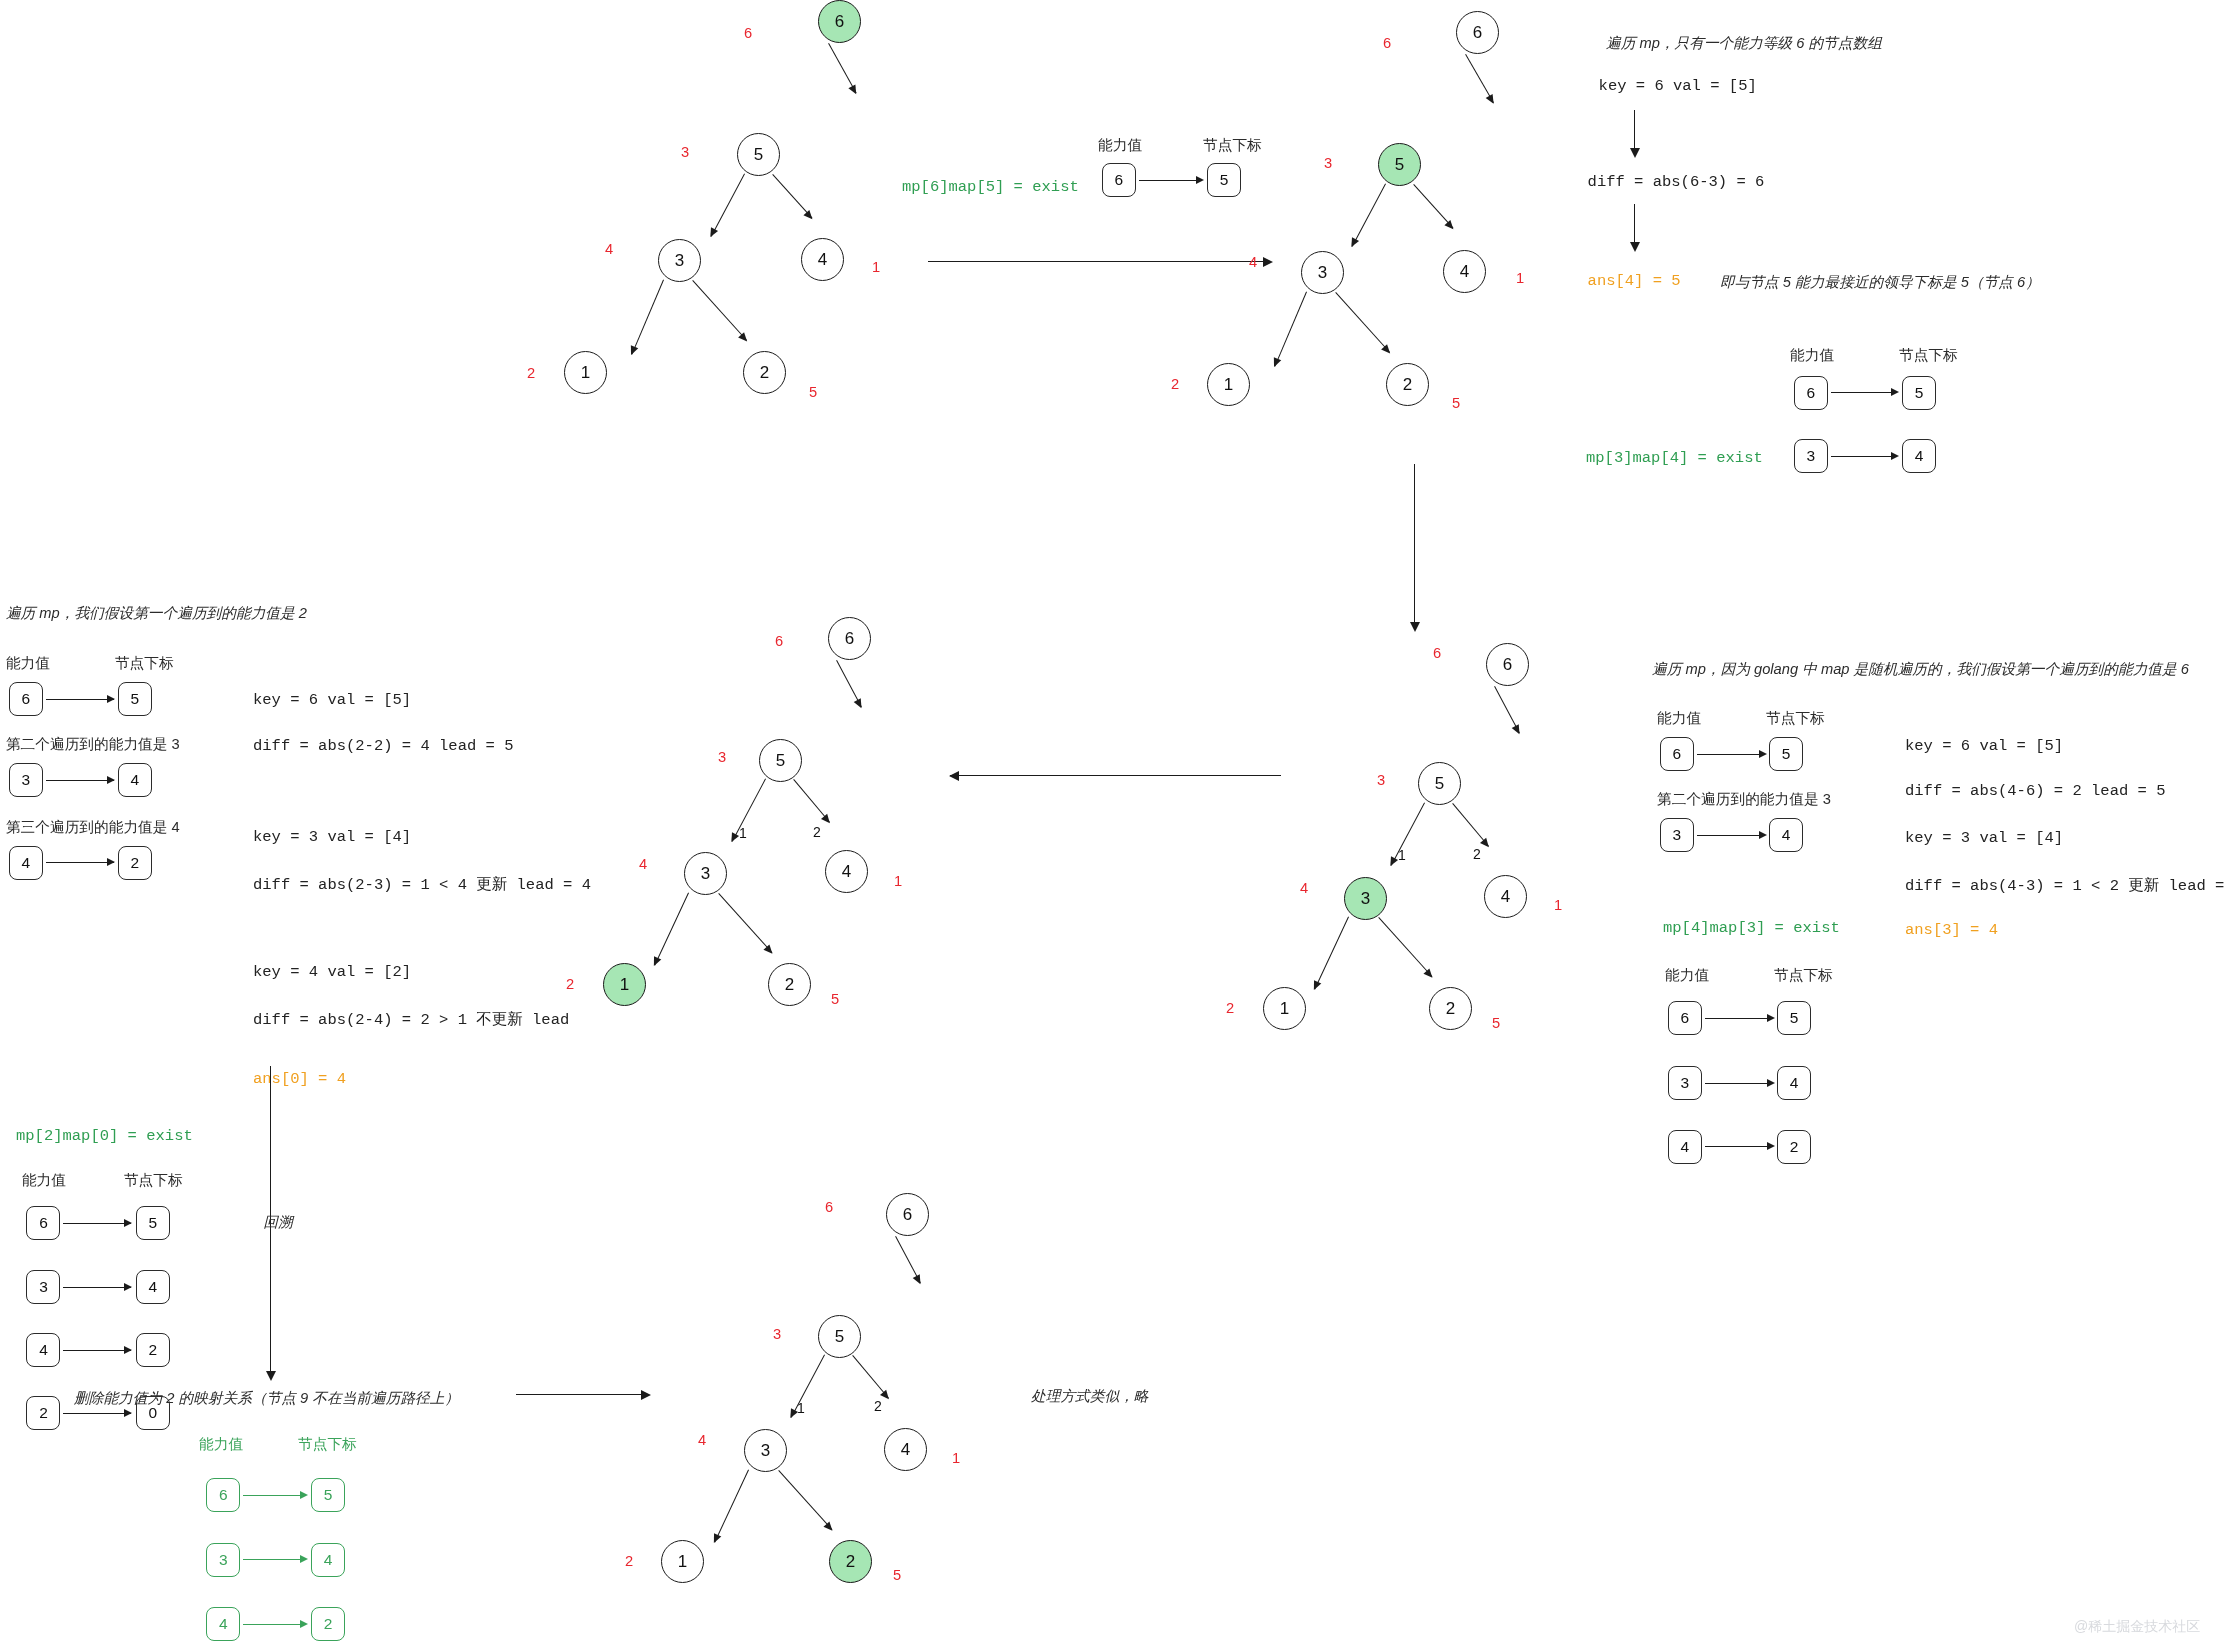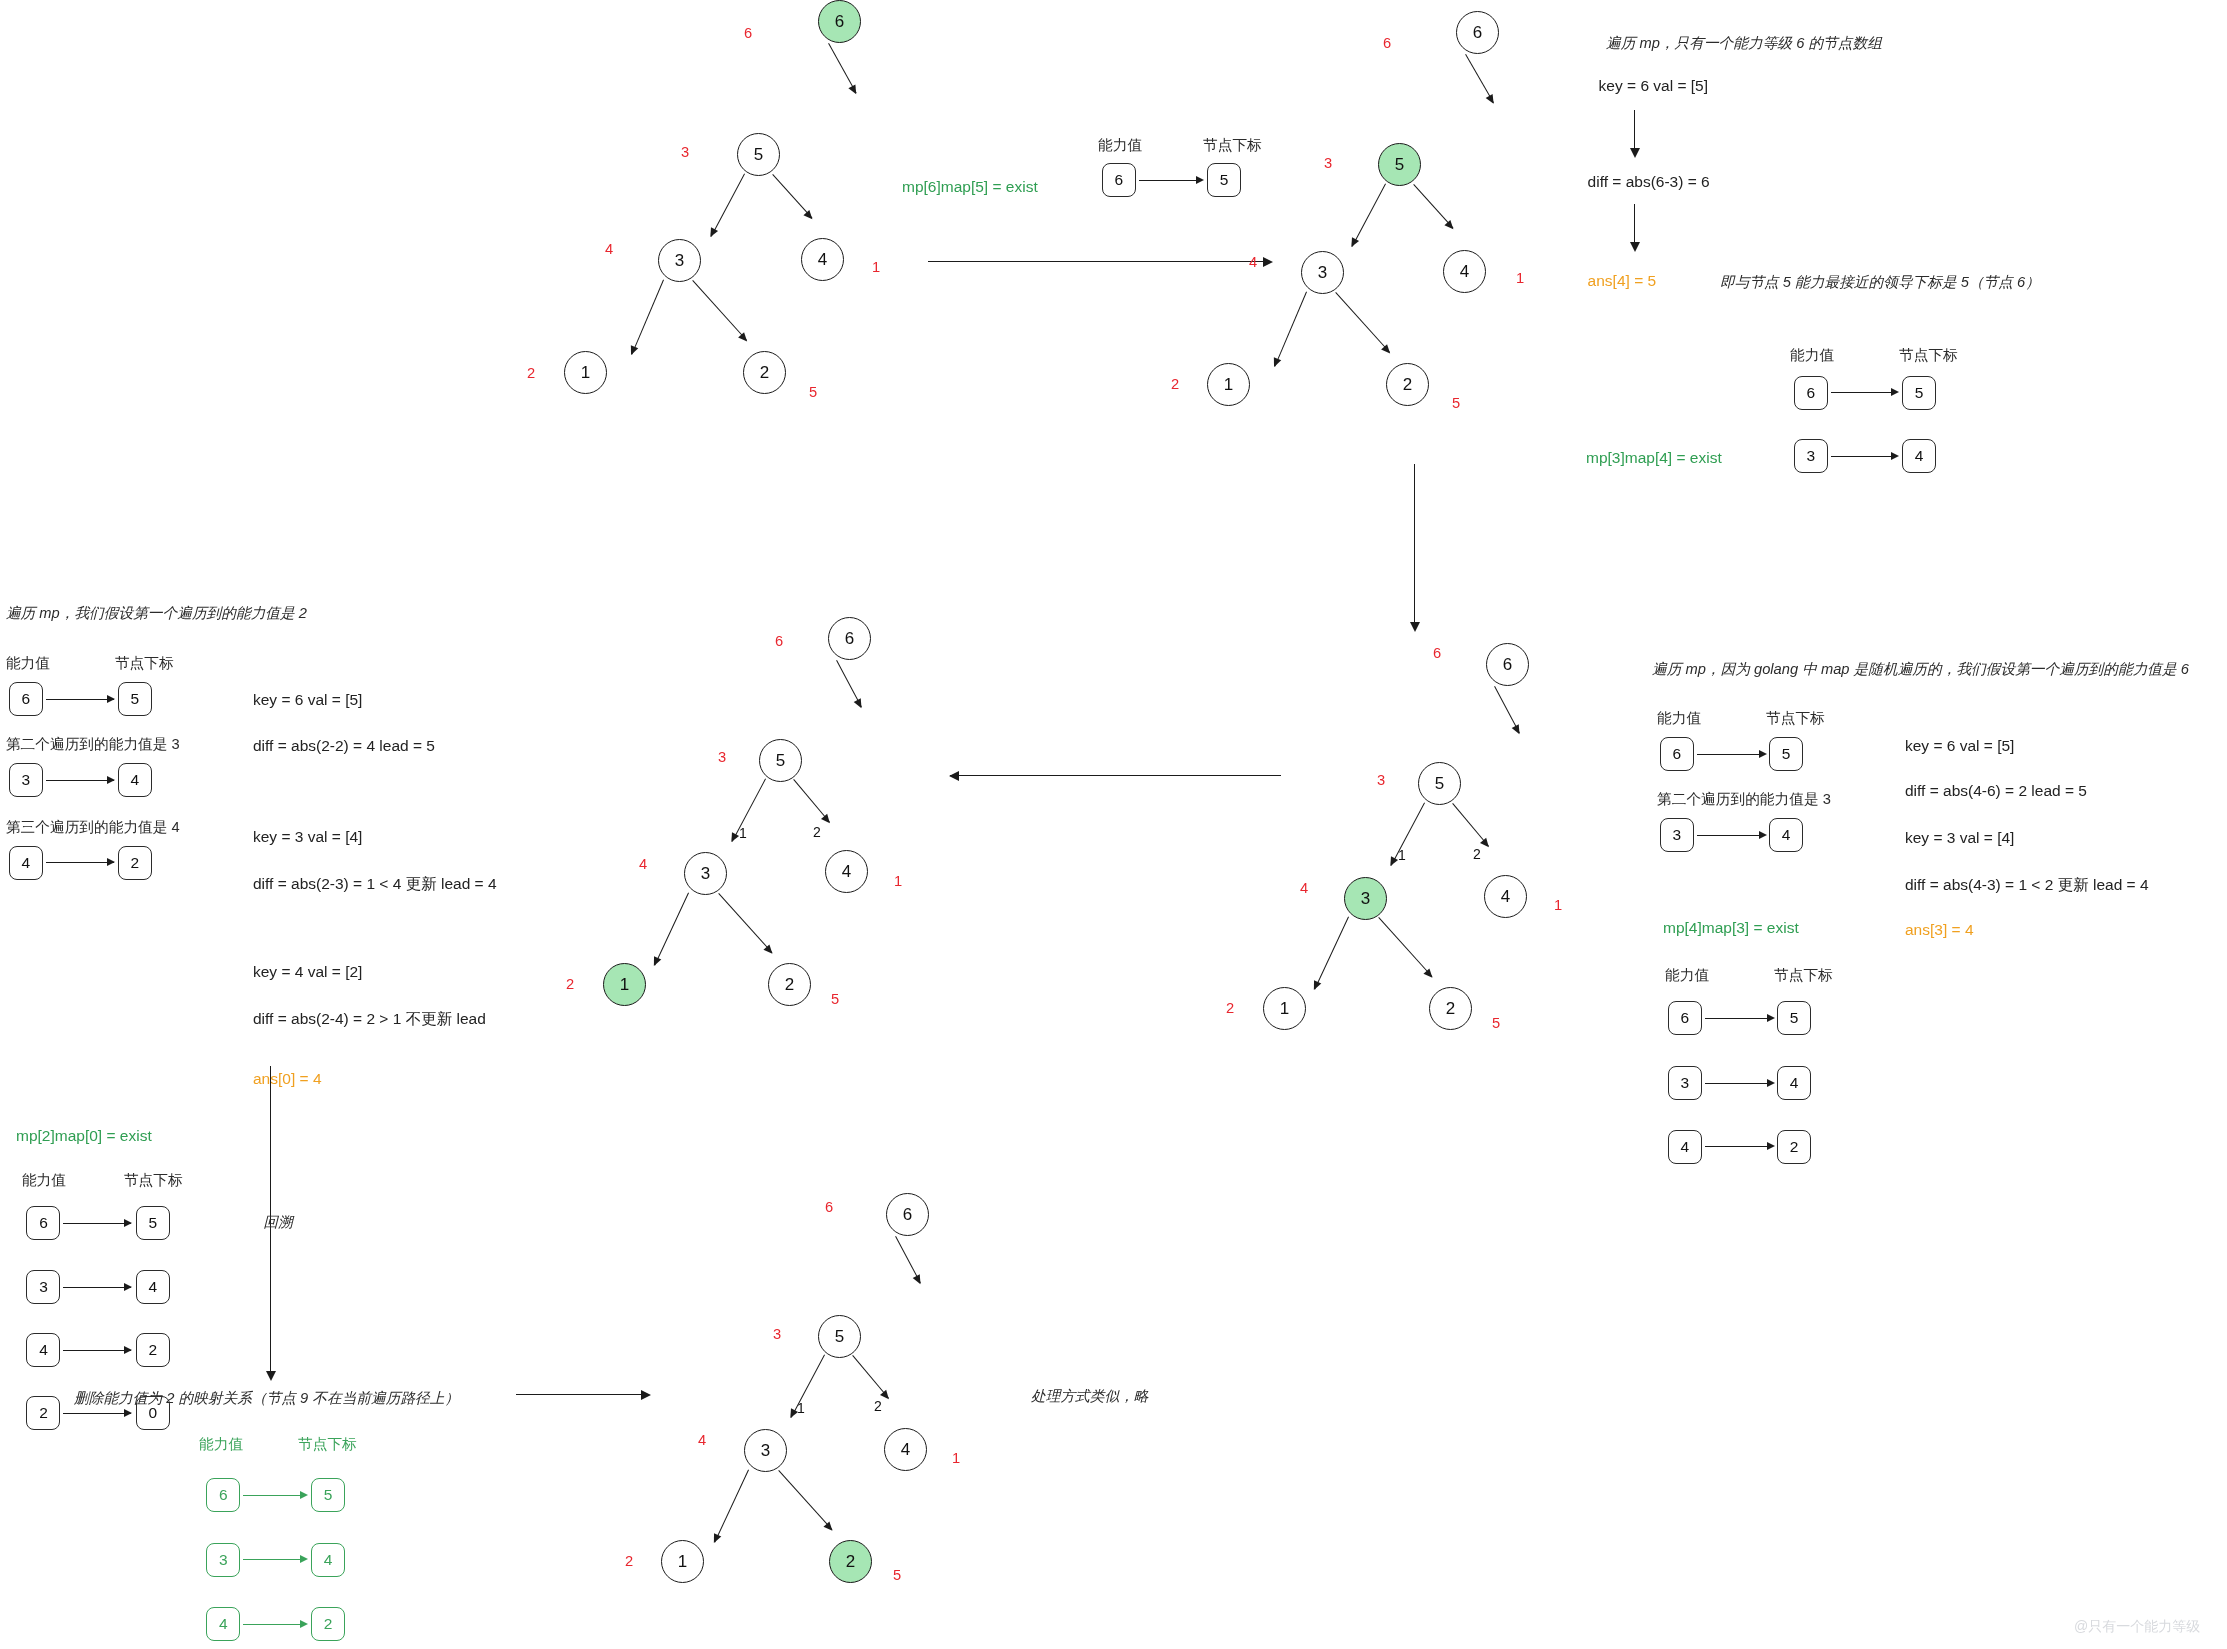--- a/index.html
+++ b/index.html
@@ -1,19 +1,19 @@
 <!DOCTYPE html>
 <html style="font-size:11.8px"><head>
 <meta charset="utf-8">
 <style>
   html,body{margin:0;padding:0;background:#fff;}
   body{width:2227px;height:1650px;position:relative;overflow:hidden;
        font-family:"Liberation Sans","DejaVu Sans",sans-serif;}
   .abs{position:absolute;}
-  .mono{font-family:Liberation Sans, sans-serif;}
+  .mono{font-family:Liberation Mono, monospace;}
   .txt{font-size:14.7px;color:#2b2b2b;white-space:nowrap;line-height:1.45;font-style:italic;}
   .codegreen{color:#2f9e52;font-size:15.5px;white-space:nowrap;}
   .codeorange{color:#f0a020;font-size:15.5px;white-space:nowrap;}
   .codeblack{color:#222;font-size:15.5px;white-space:nowrap;}
 
   
   .node{position:absolute;width:43px;height:43px;border:1.9px solid #1b1b1b;border-radius:50%;
         display:flex;align-items:center;justify-content:center;
         font-size:17px;color:#111;background:#fff;box-sizing:border-box;}
   .node.hl{background:#a6e6b4;}
@@ -461,14 +461,14 @@
     </div>
   <div class="idx" style="left:625px;top:1553px;">2</div>
   <div class="node hl" style="left:829px;top:1540px;">
       <span>2</span>
     </div>
   <div class="idx" style="left:893px;top:1567px;">5</div>
 </div>
 
 <div class="abs txt" style="left:1031px;top:1386px;">处理方式类似，略</div>
 
-<div class="wm" style="left:2074px;top:1618px;">@只有一个能力等级</div>
+<div class="wm" style="left:2074px;top:1618px;">@稀土掘金技术社区</div>
 
 
 </body></html>

